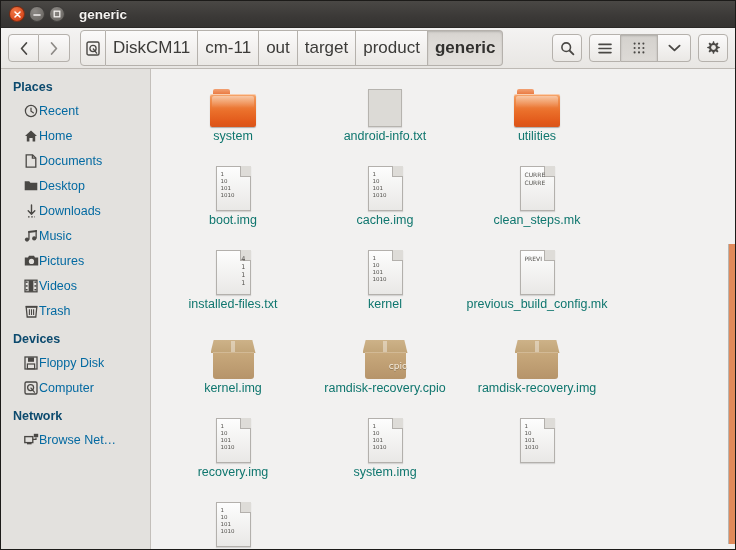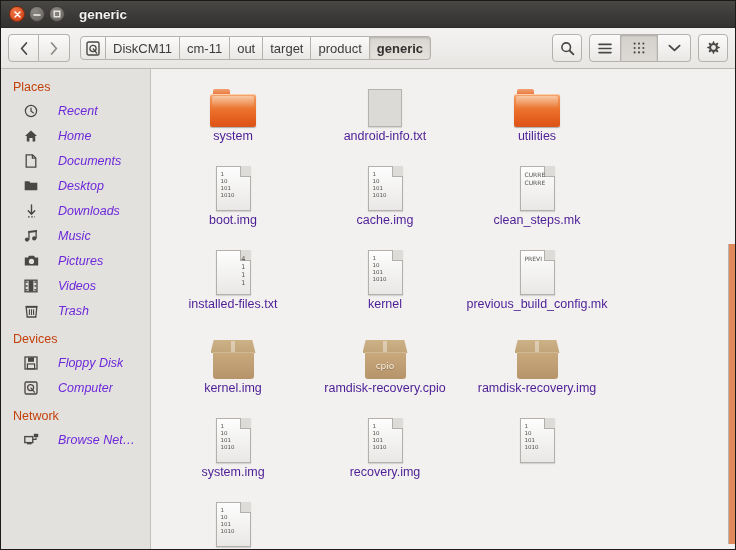--- a/index.html
+++ b/index.html
@@ -64,27 +64,27 @@
   }
   .btngroup .tbtn { border-radius: 0; border-left-width: 0; }
   .btngroup .tbtn:first-child { border-radius: 4px 0 0 4px; border-left-width: 1px; }
   .btngroup .tbtn:last-child  { border-radius: 0 4px 4px 0; }
   .tbtn.single { border-radius: 4px; }
   .tbtn svg { display: block; }
 
   
   .crumbs { display: flex; margin-left: 3px; }
   .crumb {
-    height: 24px;
+    height: 36px;
     padding: 0 7px;
     background: linear-gradient(to bottom, #fbfafa, #eae8e5);
     border: 1px solid #b5b1ac;
     border-left-width: 0;
     display: flex; align-items: center; justify-content: center;
-    font-size: 13px;
+    font-size: 17px;
     color: #3c3b39;
     white-space: nowrap;
   }
   .crumb:first-child { border-left-width: 1px; border-radius: 4px 0 0 4px; padding: 0 6px; }
   .crumb:last-child  { border-radius: 0 4px 4px 0; }
   .crumb.active {
     background: linear-gradient(to bottom, #d6d3cf, #dedbd7 35%, #e4e1dd);
     font-weight: bold;
     color: #32312f;
     box-shadow: inset 0 1px 2px rgba(0,0,0,.16);
@@ -102,33 +102,32 @@
   .body { flex: 1 1 auto; display: flex; min-height: 0; position: relative; }
 
   .sidebar {
     width: 150px; flex: 0 0 150px;
     background: #e3e1de;
     border-right: 1px solid #c3bfba;
     padding-top: 8px;
     overflow: hidden;
   }
   .sb-head {
-    font-size: 12.5px; font-weight: normal;
-    color: #c2410c;
+    font-size: 12.5px; font-weight: bold;
+    color: #0c4a6e;
     padding: 3px 0 4px 12px;
   }
   .sb-item {
     display: flex; align-items: center;
-    gap: 19px;
+    gap: 0;
     height: 25px;
     padding-left: 22px;
     font-size: 12.5px;
-    color: #6d28d9;
+    color: #0369a1;
     white-space: nowrap;
-    font-style: italic;
   }
   .sb-item .ic {
     width: 16px; height: 16px;
     display: flex; align-items: center; justify-content: center;
     color: #4a4845;
     flex: 0 0 16px;
   }
   .sb-item .ic svg { display: block; }
   .sb-label { overflow: hidden; text-overflow: ellipsis; }
 
@@ -151,21 +150,21 @@
     align-items: center;
     padding-top: 4px;
   }
   .cell .iconbox {
     height: 50px; width: 50px;
     display: flex; align-items: flex-end; justify-content: center;
     margin-bottom: 2px;
   }
   .cell .cname {
     font-size: 12.5px;
-    color: #4c1d95;
+    color: #0f766e;
     text-align: right;
     line-height: 15px;
     max-width: 148px;
     word-break: break-word;
   }
 
   
   .ico-folder { width: 46px; height: 38px; position: relative; }
   .ico-folder .tab {
     position: absolute; left: 3px; top: 0; width: 17px; height: 6px;
@@ -234,21 +233,21 @@
     background: linear-gradient(to bottom, #c8a97c, #b6946a);
     border-radius: 0 0 3px 3px;
     box-shadow: inset 0 1px 0 rgba(255,255,255,.2);
   }
   .pkg .tape {
     position: absolute; left: 20px; top: 1px; width: 4px; height: 13px;
     background: rgba(255,255,255,.38);
   }
   .pkg .plabel {
     position: absolute; left: 0; right: 0; top: 21px;
-    text-align: center;
+    text-align: right;
     font-family: "DejaVu Sans", sans-serif;
     font-size: 9px; color: #f4ecde;
     text-shadow: 0 1px 0 rgba(0,0,0,.25);
   }
 
   
   .oscroll {
     position: absolute; right: 0; top: 0; width: 9px; height: 100%;
     background: transparent;
   }
@@ -667,36 +666,36 @@
             <div class="sheet">
               <div class="fold"></div>
               <div class="txt">
                 <div>1</div>
                   <div>10</div>
                 <div>101</div>
                   <div>1010</div>
               </div>
             </div>
           </div>
-          <div class="cname">system.img</div>
+          <div class="cname">recovery.img</div>
         </div>
 
         <div class="cell">
           <div class="iconbox">
             <div class="sheet">
               <div class="fold"></div>
               <div class="txt">
                 <div>1</div>
                   <div>10</div>
                 <div>101</div>
                   <div>1010</div>
               </div>
             </div>
           </div>
-          <div class="cname">recovery.img</div>
+          <div class="cname">system.img</div>
         </div>
 
         <div class="cell">
           <div class="iconbox">
             <div class="sheet">
               <div class="fold"></div>
               <div class="txt">
                 <div>1</div>
                   <div>10</div>
                 <div>101</div>

